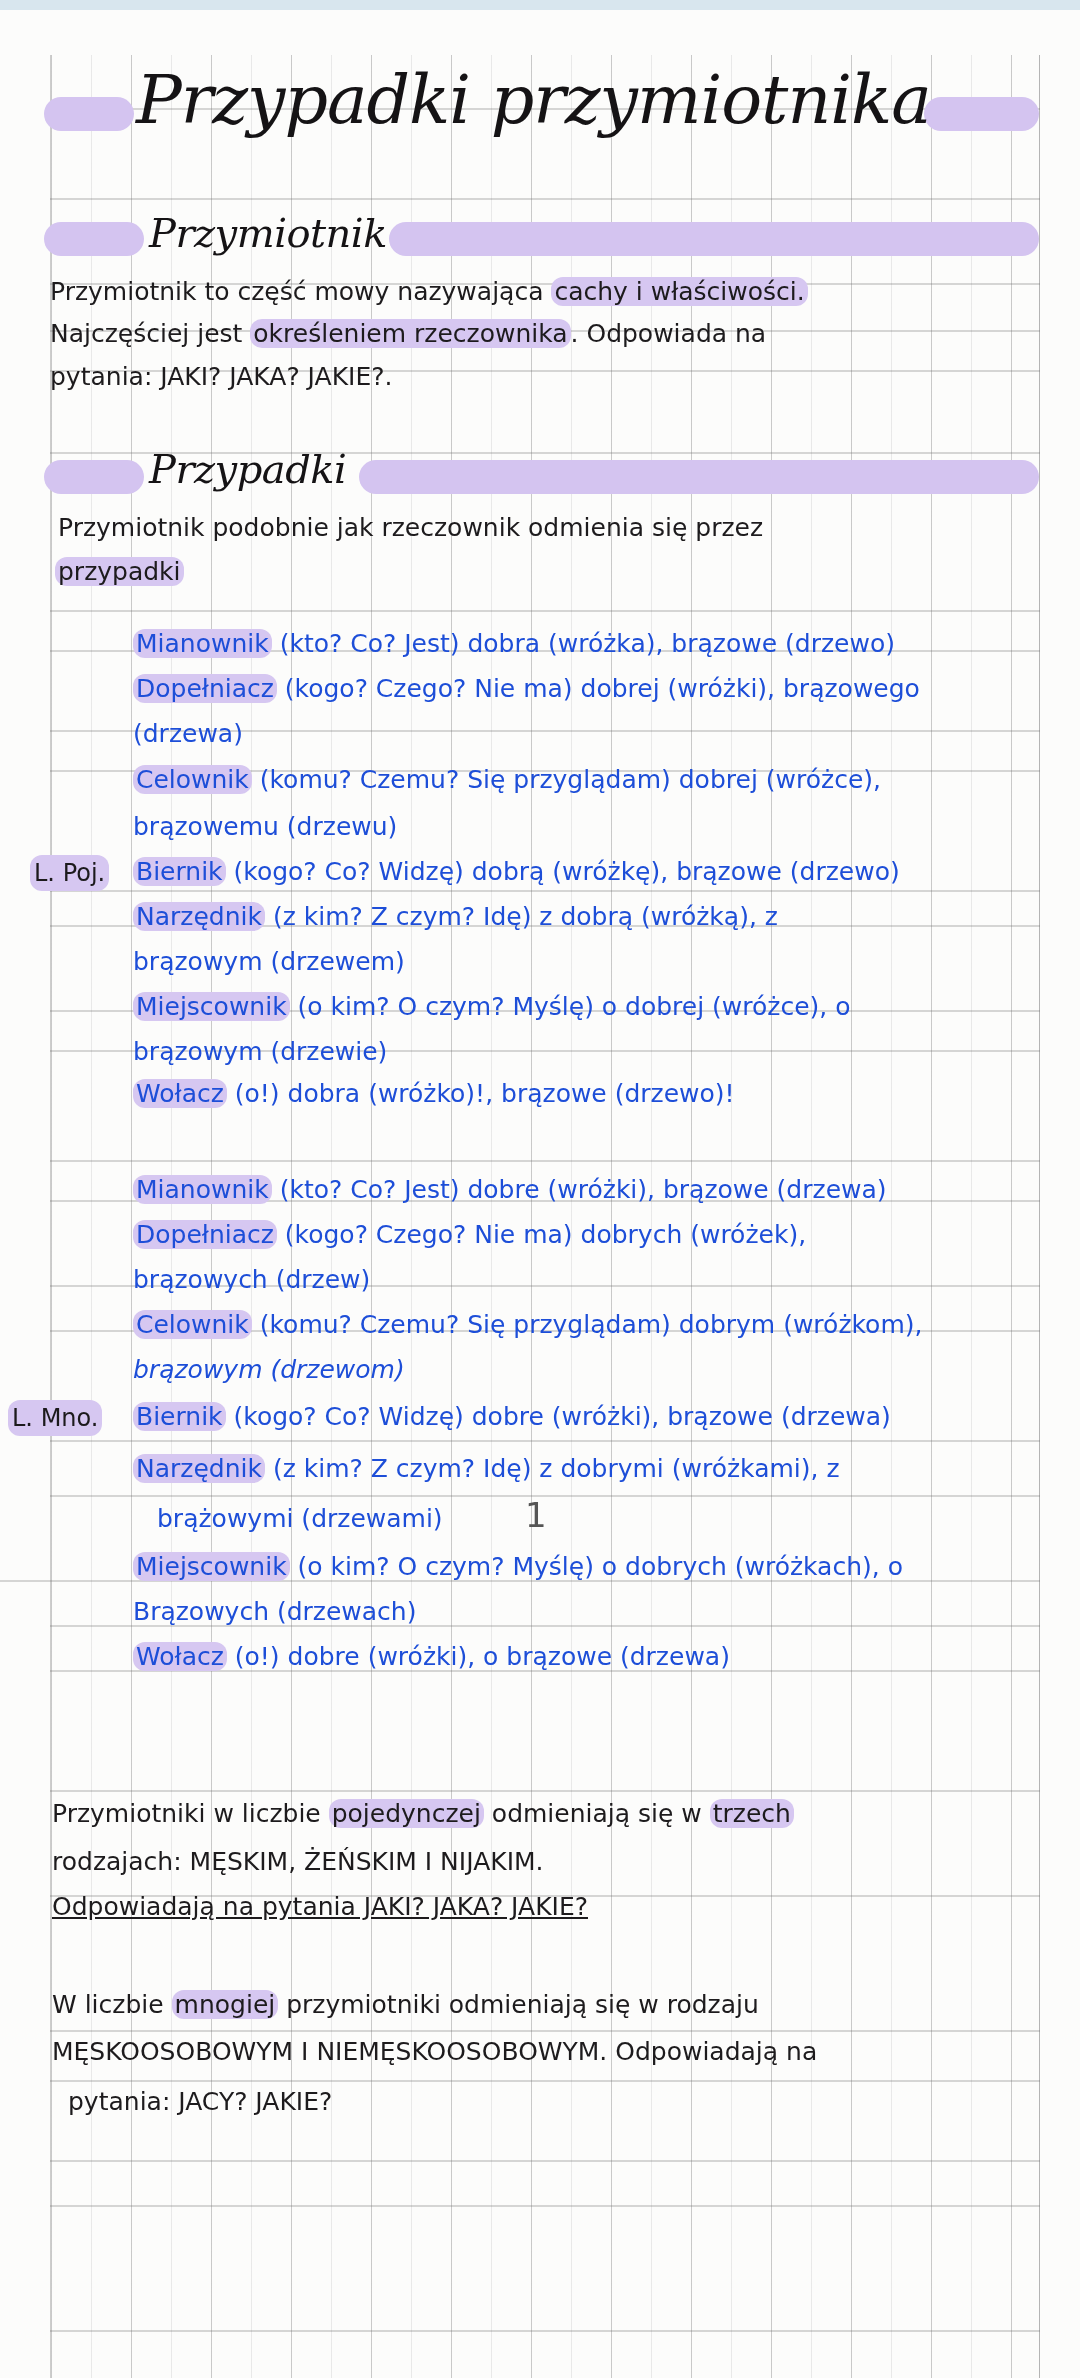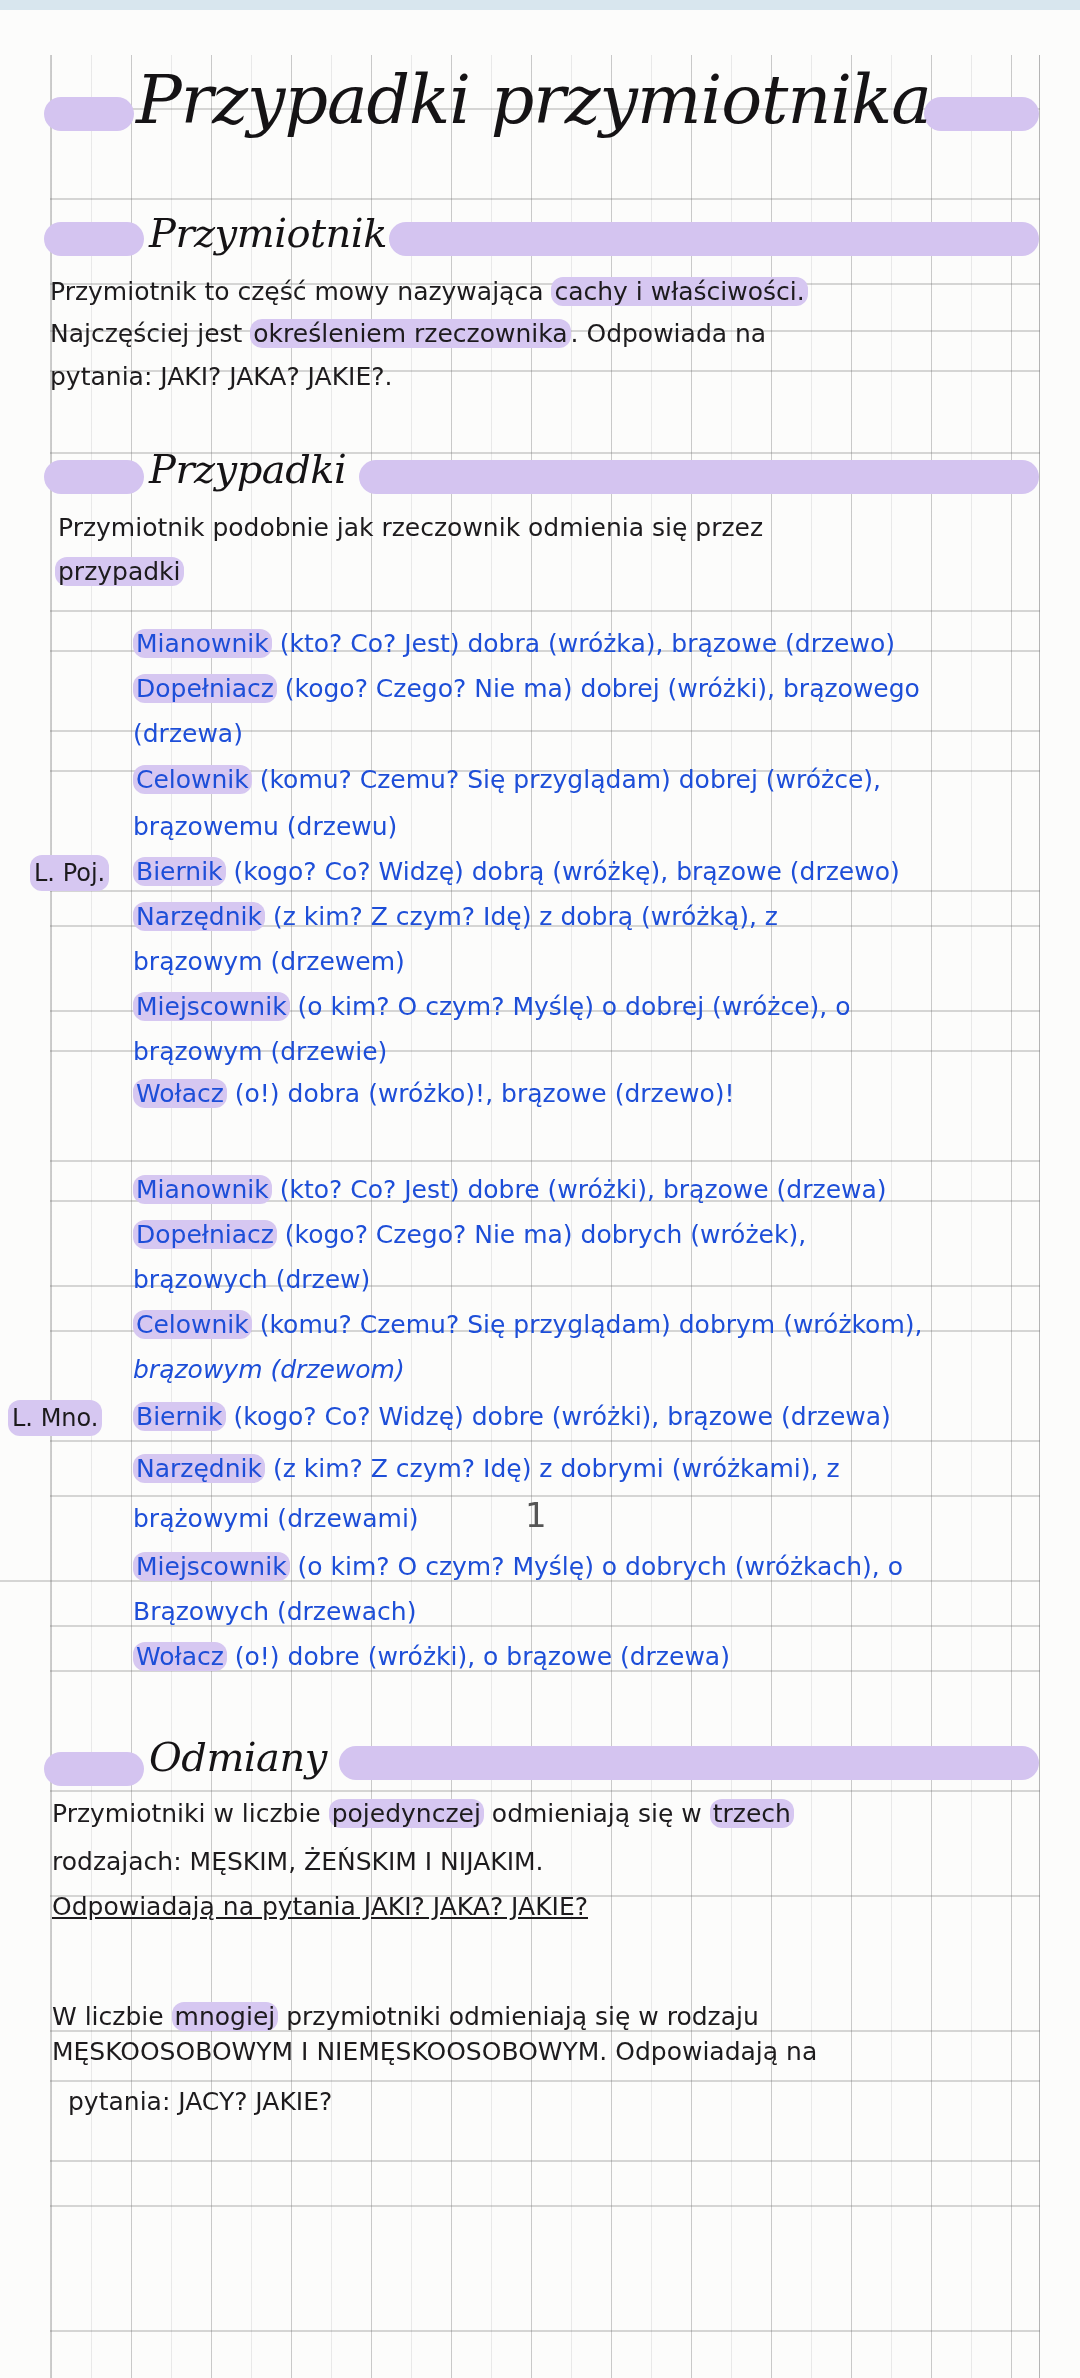--- a/index.html
+++ b/index.html
@@ -195,41 +195,36 @@
 
     <div class="case-line" style="top:1213px;"><span class="hl">Dopełniacz</span><span> (kogo? Czego? Nie ma) dobrych (wróżek),</span></div>
     <div class="case-line" style="top:1258px;">brązowych (drzew)</div>
 
     <div class="case-line" style="top:1303px;"><span class="hl">Celownik</span><span> (komu? Czemu? Się przyglądam) dobrym (wróżkom),</span></div>
     <div class="case-line" style="top:1348px;font-style:italic;">brązowym (drzewom)</div>
 
     <div class="case-line" style="top:1395px;"><span class="hl">Biernik</span><span> (kogo? Co? Widzę) dobre (wróżki), brązowe (drzewa)</span></div>
 
     <div class="case-line" style="top:1447px;"><span class="hl">Narzędnik</span><span> (z kim? Z czym? Idę) z dobrymi (wróżkami), z</span></div>
-    <div class="case-line" style="top:1497px;">brążowymi (drzewami)</div>
+    <div class="case-line" style="top:1497px;margin-left:24px;">brążowymi (drzewami)</div>
 
     <div class="stray-mark" style="left:525px; top:1495px;">1</div>
 
     <div class="case-line" style="top:1545px;"><span class="hl">Miejscownik</span><span> (o kim? O czym? Myślę) o dobrych (wróżkach), o</span></div>
     <div class="case-line" style="top:1590px;">Brązowych (drzewach)</div>
 
     <div class="case-line" style="top:1635px;"><span class="hl">Wołacz</span><span> (o!) dobre (wróżki), o brązowe (drzewa)</span></div>
   </div>
 
-  <div class="heading-row" style="top:1730px; height:60px;">
-    <div class="bar" style="left:0; top:22px; width:100px;"></div>
-    <div class="bar" style="left:295px; top:16px; width:700px;"></div>
-    <div class="heading-text section-text" style="left:105px; top:4px;">Odmiany</div>
-  </div>
 
   <div class="para" style="left:52px; top:1792px;">
     <span>Przymiotniki w liczbie </span><span class="hl">pojedynczej</span><span> odmieniają się w </span><span class="hl">trzech</span>
   </div>
   <div class="para" style="left:52px; top:1840px;">rodzajach: MĘSKIM, ŻEŃSKIM I NIJAKIM.</div>
   <div class="para" style="left:52px; top:1885px;text-decoration:underline;">Odpowiadają na pytania JAKI? JAKA? JAKIE?</div>
 
-  <div class="para" style="left:52px; top:1983px;margin-top:12px;">
+  <div class="para" style="left:52px; top:1983px;">
     <span>W liczbie </span><span class="hl">mnogiej</span><span> przymiotniki odmieniają się w rodzaju</span>
   </div>
   <div class="para" style="left:52px; top:2030px;">MĘSKOOSOBOWYM I NIEMĘSKOOSOBOWYM. Odpowiadają na</div>
   <div class="para" style="left:52px; top:2080px;padding-left:16px;">pytania: JACY? JAKIE?</div>
 
 </div>
 
 </body></html>

